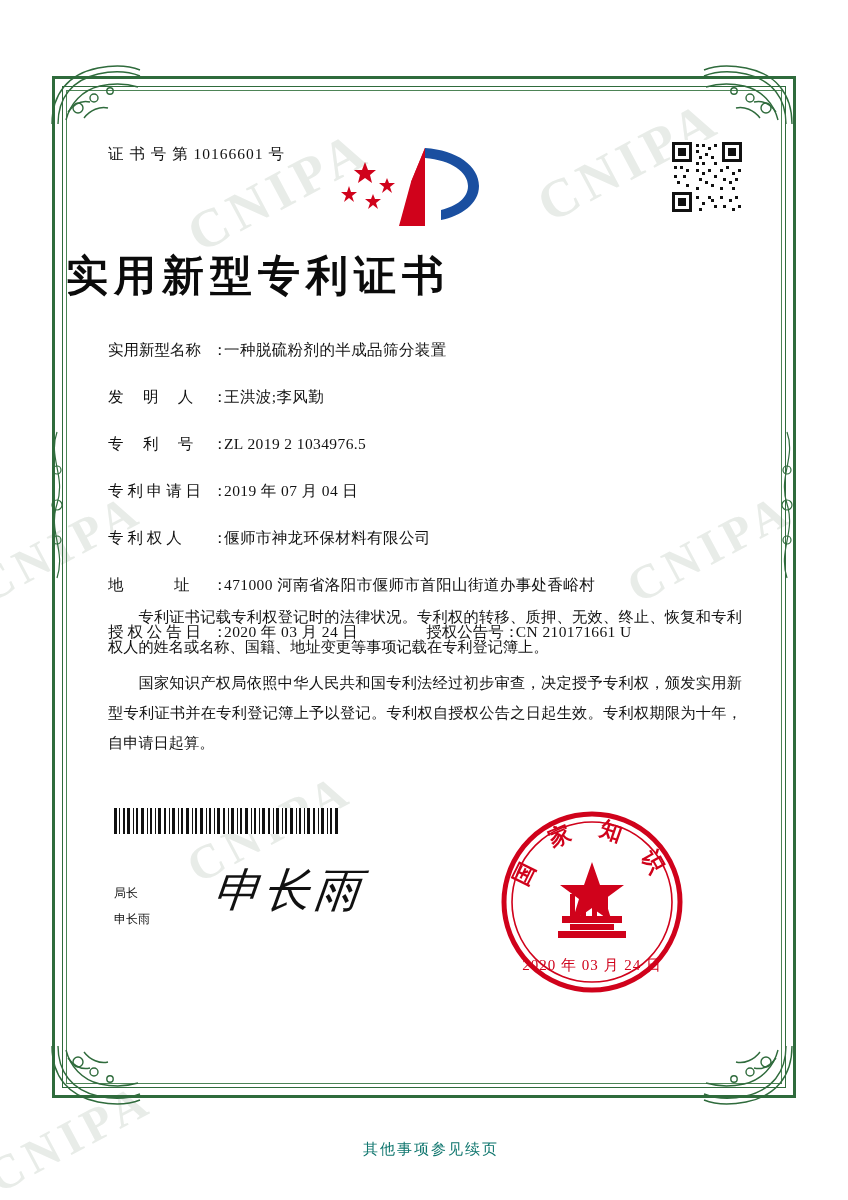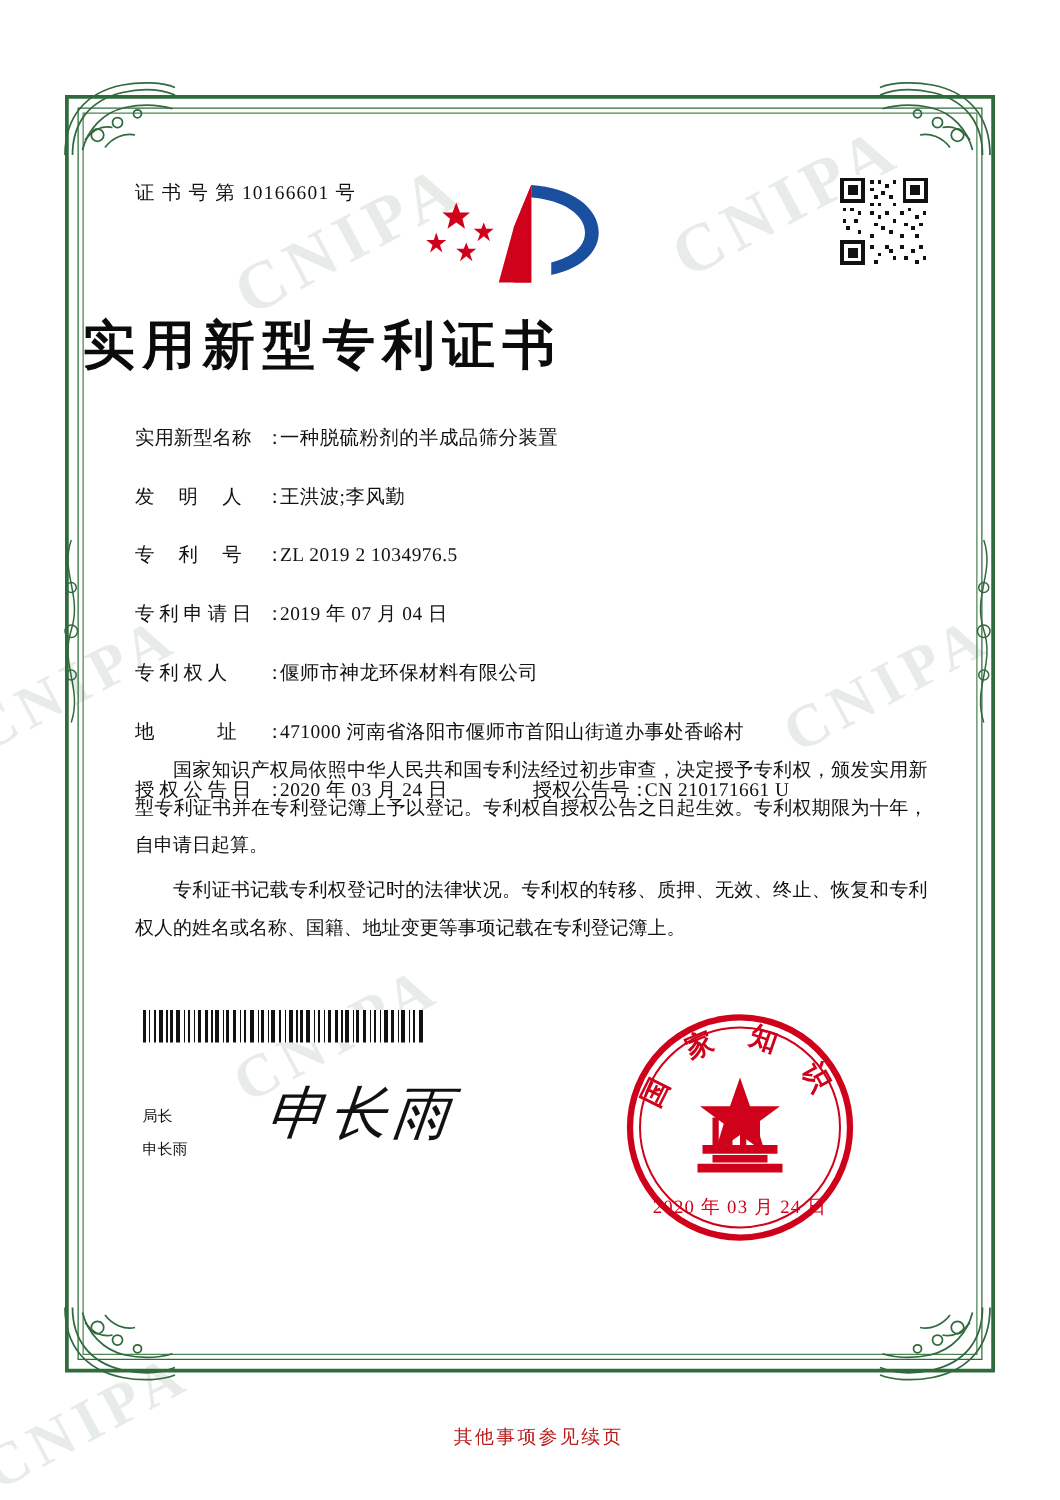--- a/index.html
+++ b/index.html
@@ -215,21 +215,21 @@
     color: #111;
     letter-spacing: 1px;
   }
   .footnote {
     position: absolute;
     left: 0;
     right: 0;
     top: 1140px;
     text-align: center;
     font-size: 15px;
-    color: #b91c1c;
+    color: #0f766e;
     letter-spacing: 2px;
     margin-left: 14px;
   }
 </style>
 </head>
 <body>
 
 <div id="page">
 
   <div class="wm big" style="left:180px; top:160px;">CNIPA</div>
@@ -429,22 +429,22 @@
         <span class="f-label">授 权 公 告 日</span>
         <span class="f-colon">：</span>
         <span class="f-value">2020 年 03 月 24 日</span>
         <span class="f-label2">授权公告号</span>
         <span class="f-colon">：</span>
         <span class="f-value">CN 210171661 U</span>
       </div>
     </div>
 
     <div class="paras">
+      <p>专利证书记载专利权登记时的法律状况。专利权的转移、质押、无效、终止、恢复和专利权人的姓名或名称、国籍、地址变更等事项记载在专利登记簿上。</p>
       <p>国家知识产权局依照中华人民共和国专利法经过初步审查，决定授予专利权，颁发实用新型专利证书并在专利登记簿上予以登记。专利权自授权公告之日起生效。专利权期限为十年，自申请日起算。</p>
-      <p>专利证书记载专利权登记时的法律状况。专利权的转移、质押、无效、终止、恢复和专利权人的姓名或名称、国籍、地址变更等事项记载在专利登记簿上。</p>
     </div>
 
     <div class="barcode">
       <svg viewBox="0 0 226 26" shape-rendering="crispEdges">
         <rect width="226" height="26" fill="#ffffff"></rect>
         <g fill="#111111">
           <rect x="0" y="0" width="3" height="26"></rect>
             <rect x="5" y="0" width="1" height="26"></rect>
           <rect x="9" y="0" width="2" height="26"></rect>
             <rect x="13" y="0" width="3" height="26"></rect>

